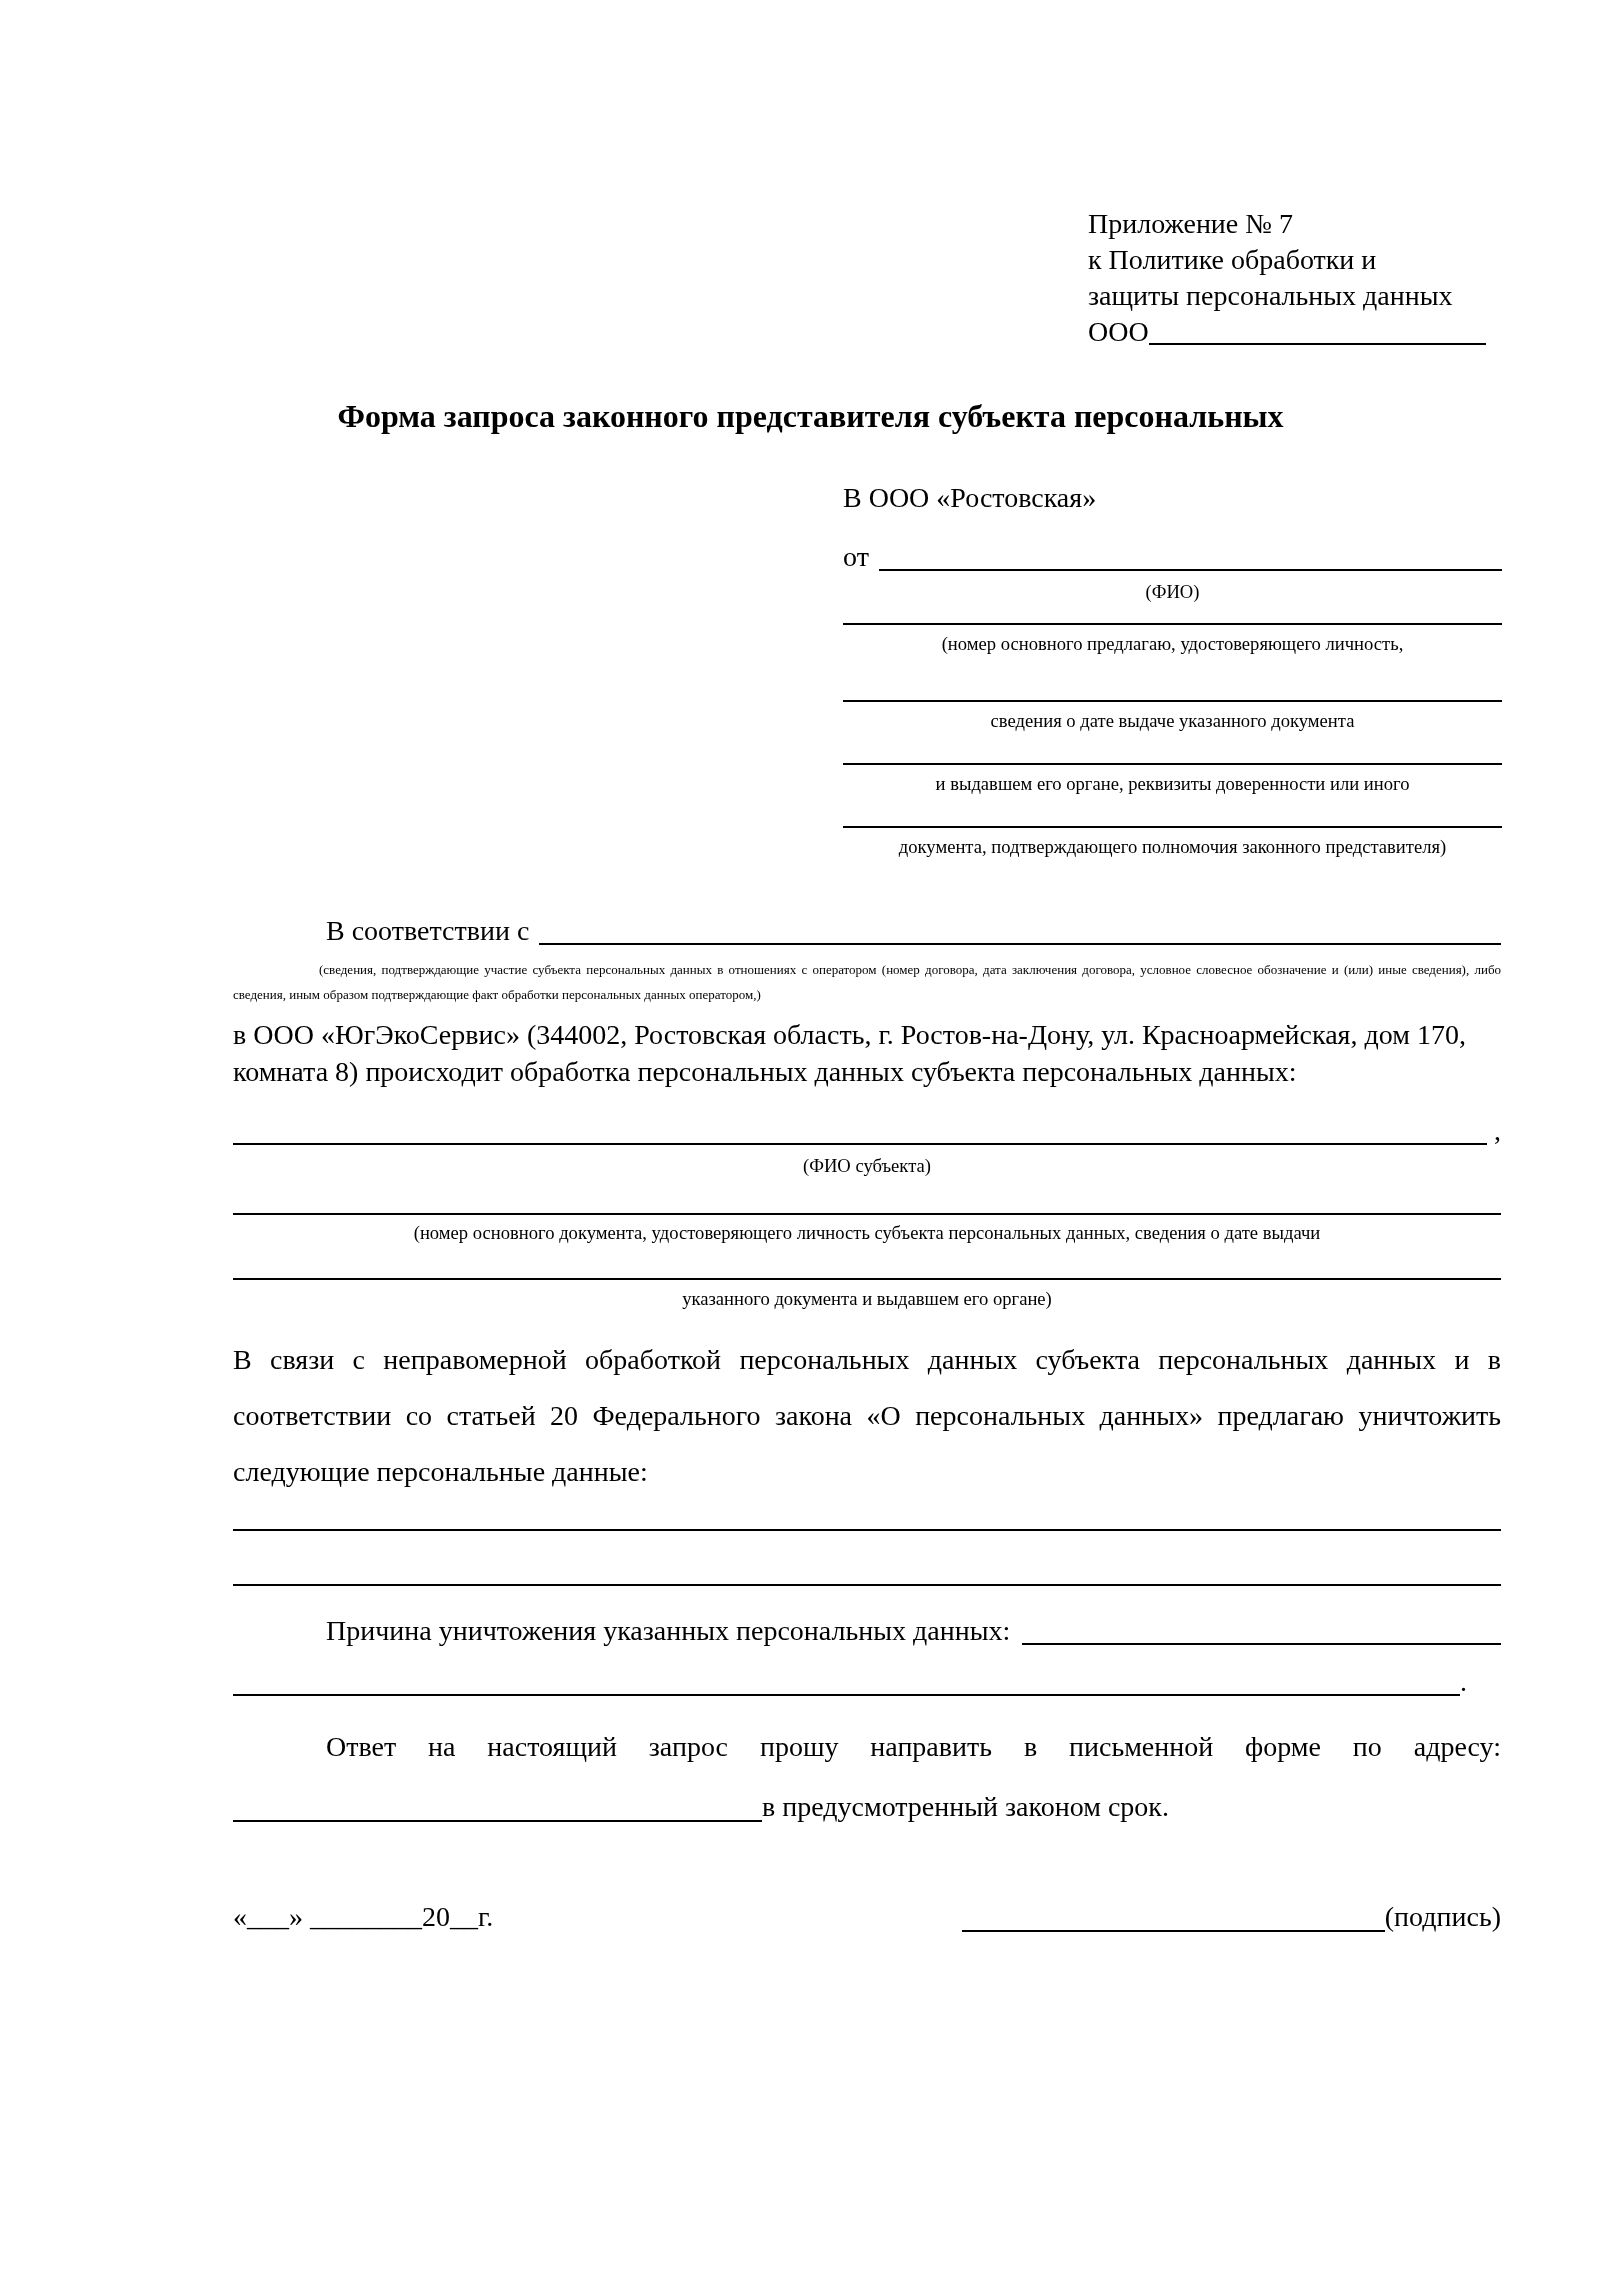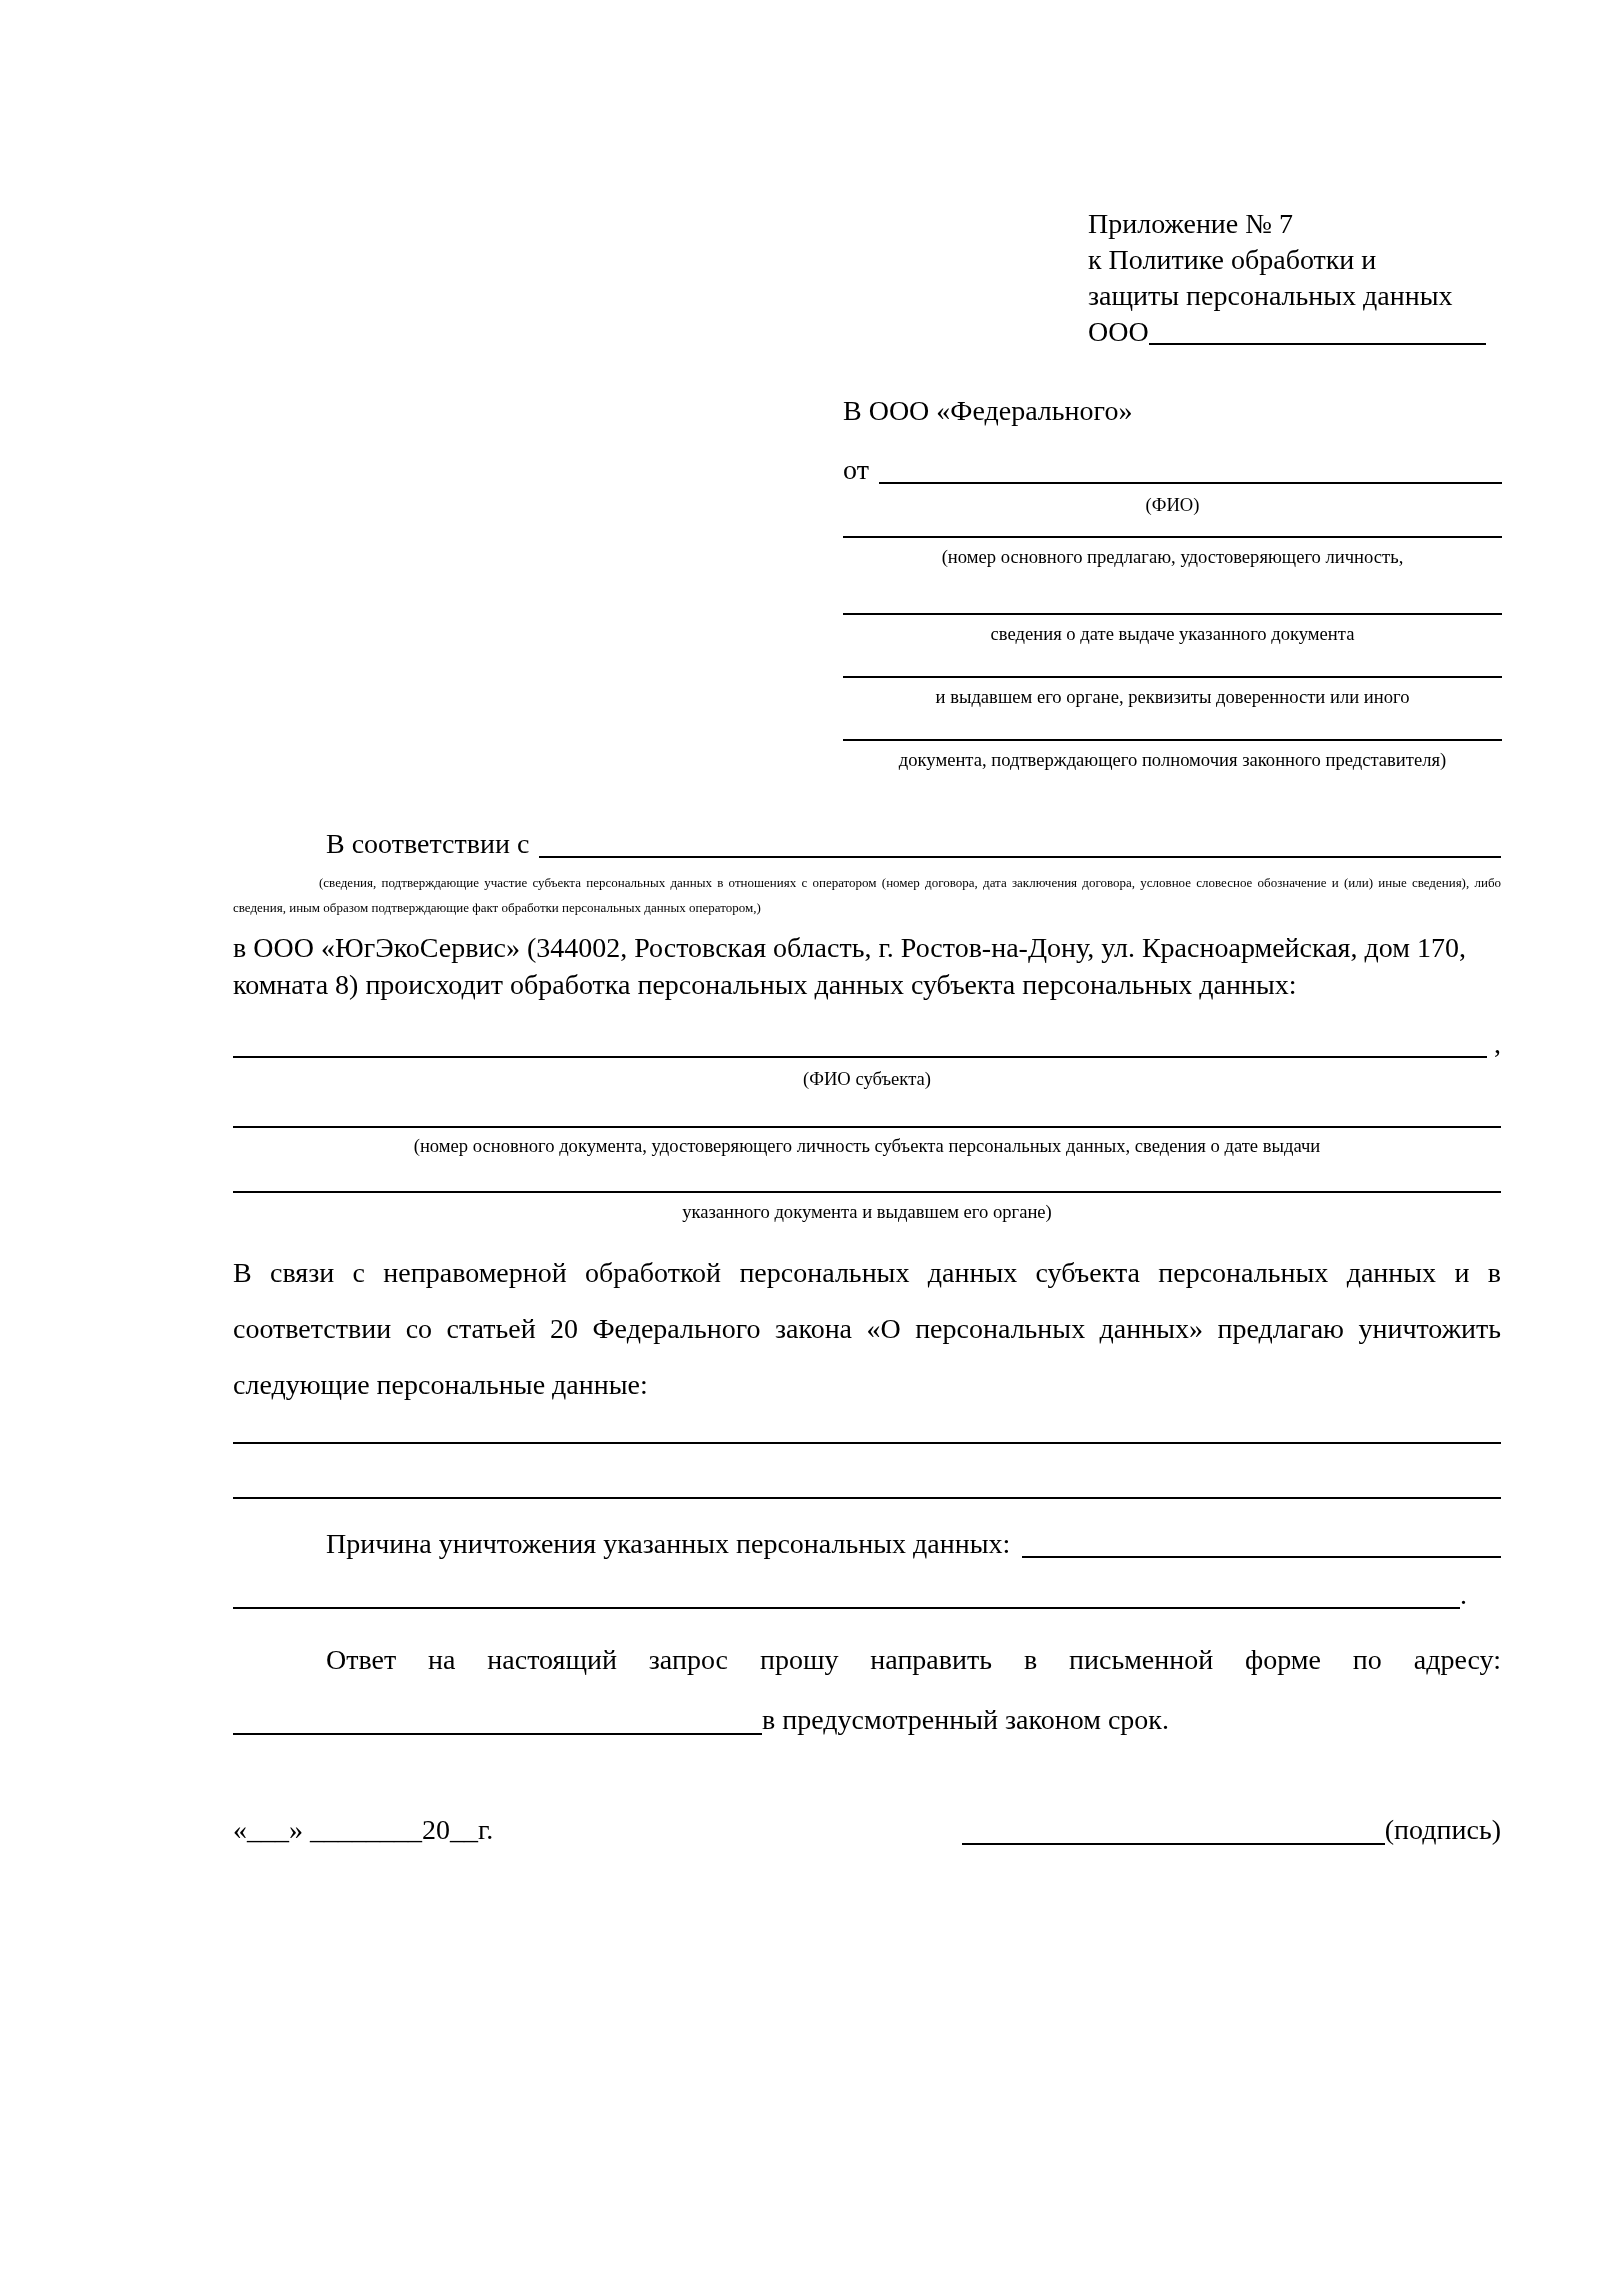--- a/index.html
+++ b/index.html
@@ -74,24 +74,25 @@
     <div>Приложение № 7</div>
     <div>к Политике обработки и</div>
     <div>защиты персональных данных</div>
     <div class="ooo-row">
       <span>ООО</span>
       <span class="ooo-fill"></span>
     </div>
   </div>
 
   <div class="title">
+    <div class="t1">Форма запроса законного представителя субъекта персональных</div>
   </div>
 
   <div class="addressee">
-    <div>В ООО «Федерального»</div>
+    <div>В ООО «Ростовская»</div>
     <div class="from-row">
       <span>от</span>
       <span class="from-fill"></span>
     </div>
     <div class="cap fio-cap">(ФИО)</div>
 
     <div class="ufield uf1">
       <div class="uline"></div>
       <div class="cap">(номер основного предлагаю, удостоверяющего личность,</div>
     </div>

